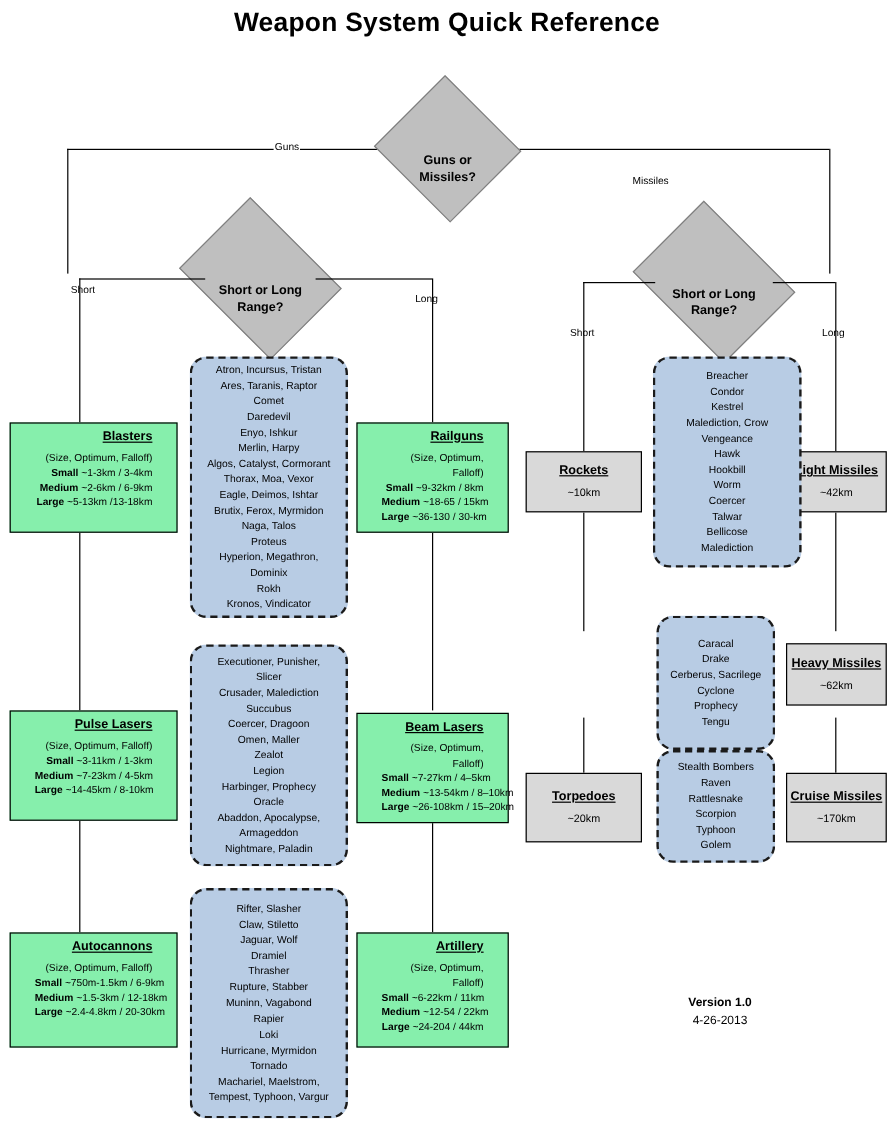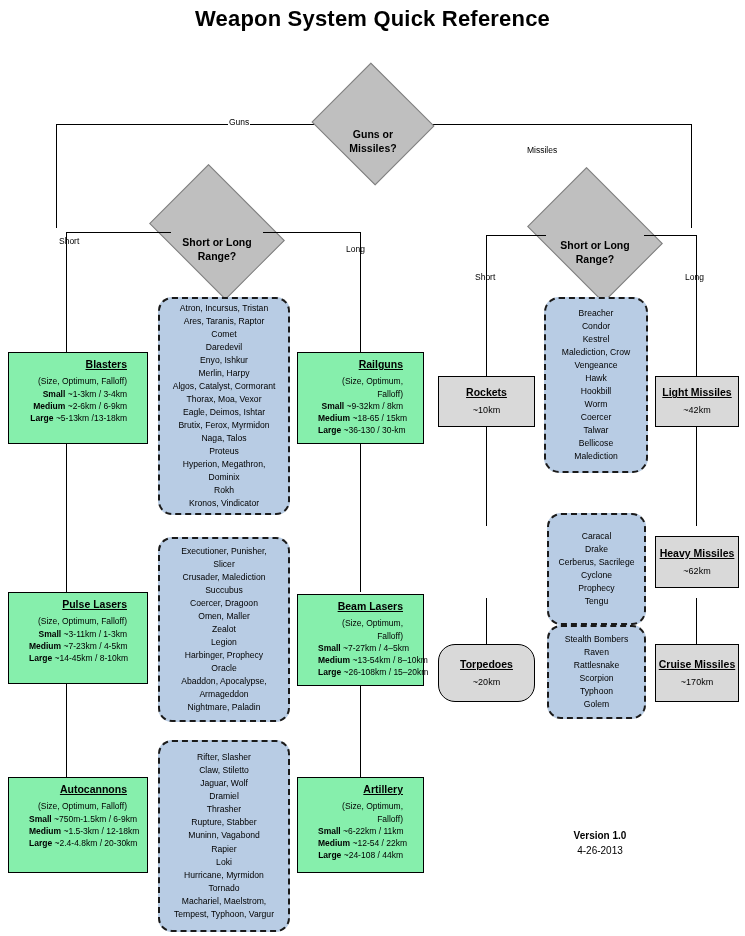--- a/index.html
+++ b/index.html
@@ -188,21 +188,21 @@
     <span class="row"><b>Small</b> <span>~750m-1.5km / 6-9km</span></span>
     <span class="row"><b>Medium</b> <span>~1.5-3km / 12-18km</span></span>
     <span class="row"><b>Large</b> <span>~2.4-4.8km / 20-30km</span></span>
   </div>
 
   <div class="gbox" style="left:297px; top:777px; width:127px; height:96px;">
     <span class="hd">Artillery</span>
     <span class="sub">(Size, Optimum, Falloff)</span>
     <span class="row"><b>Small</b> <span>~6-22km / 11km</span></span>
     <span class="row"><b>Medium</b> <span>~12-54 / 22km</span></span>
-    <span class="row"><b>Large</b> <span>~24-108 / 44km</span></span>
+    <span class="row"><b>Large</b> <span>~24-204 / 44km</span></span>
   </div>
 
   <div class="ships" style="left:158px; top:297px; width:132px; height:218px;">
     <span>Atron, Incursus, Tristan</span>
     <span>Ares, Taranis, Raptor</span>
     <span>Comet</span>
     <span>Daredevil</span>
     <span>Enyo, Ishkur</span>
     <span>Merlin, Harpy</span>
     <span>Algos, Catalyst, Cormorant</span>
@@ -279,31 +279,31 @@
     <span class="hd">Light Missiles</span>
     <span class="rng">~42km</span>
   </div>
 
 
   <div class="mbox" style="left:655px; top:536px; width:84px; height:52px;">
     <span class="hd">Heavy Missiles</span>
     <span class="rng">~62km</span>
   </div>
 
-  <div class="mbox" style="left:438px; top:644px; width:97px; height:58px;border-radius:17px;">
+  <div class="mbox" style="left:438px; top:644px; width:97px; height:58px;">
     <span class="hd">Torpedoes</span>
     <span class="rng">~20km</span>
   </div>
 
   <div class="mbox" style="left:655px; top:644px; width:84px; height:58px;">
     <span class="hd">Cruise Missiles</span>
     <span class="rng">~170km</span>
   </div>
 
-  <div class="ships" style="left:544px; top:297px; width:104px; height:176px;border-radius:15px;">
+  <div class="ships" style="left:544px; top:297px; width:124px; height:176px;">
     <span>Breacher</span>
     <span>Condor</span>
     <span>Kestrel</span>
     <span>Malediction, Crow</span>
     <span>Vengeance</span>
     <span>Hawk</span>
     <span>Hookbill</span>
     <span>Worm</span>
     <span>Coercer</span>
     <span>Talwar</span>

